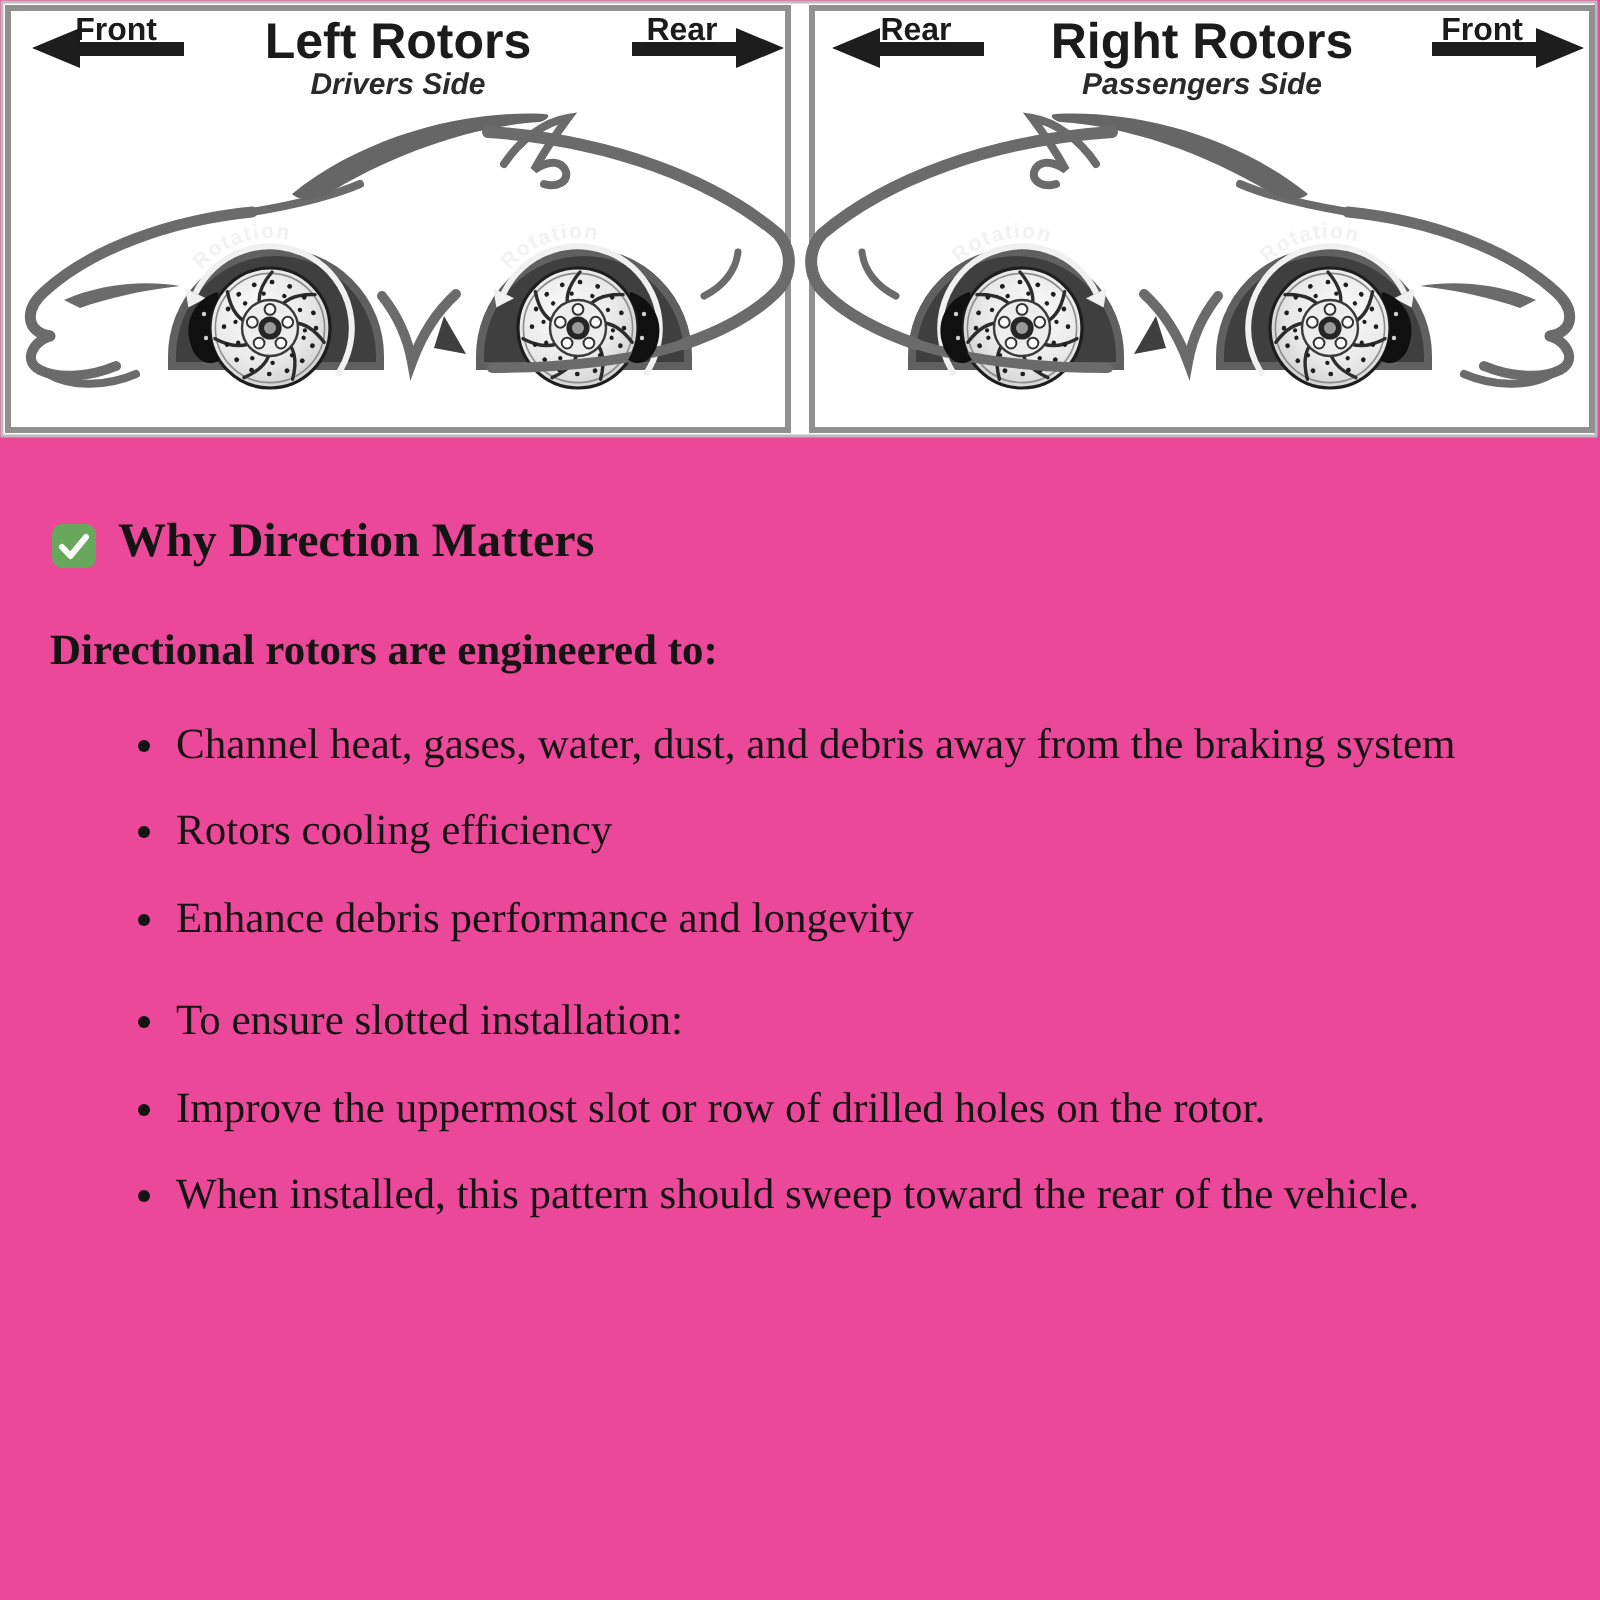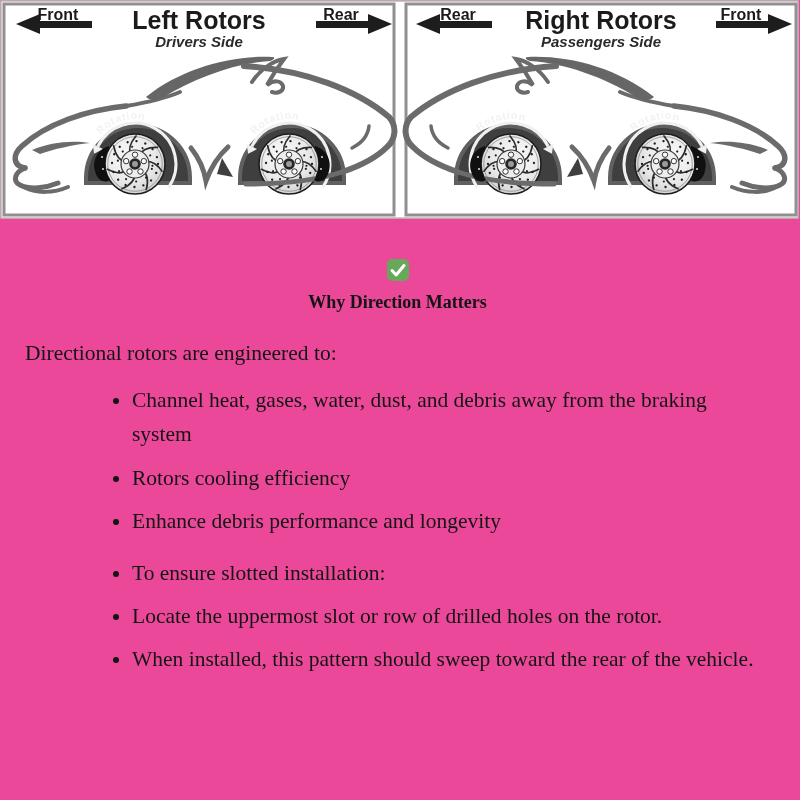--- a/index.html
+++ b/index.html
@@ -9,26 +9,26 @@
   .diagram { display:block; }
   .hdr-title   { font-family:"Liberation Sans",sans-serif; font-weight:700; font-size:25px; fill:#1b1b1b; }
   .hdr-sub     { font-family:"Liberation Sans",sans-serif; font-weight:700; font-style:italic; font-size:15px; fill:#2a2a2a; }
   .hdr-dir     { font-family:"Liberation Sans",sans-serif; font-weight:700; font-size:16px; fill:#1b1b1b; text-decoration:underline; }
   .rot-txt     { font-family:"Liberation Sans",sans-serif; font-weight:700; font-size:10.5px; fill:#f2f2f2; letter-spacing:.8px; }
   .stroke-car  { fill:none; stroke:#6b6b6b; stroke-linecap:round; }
 
   
   .article { font-family:"Liberation Serif",serif; font-size:21.5px; color:#141414; padding:8px 30px 30px 25px; }
   .intro   { line-height:1.62; margin:10px 0 0; max-width:745px; }
-  .sec-h   { display:flex; align-items:center; gap:10px; font-size:18px; margin:30px 0 0;flex-direction:column; }
+  .sec-h   { display:flex; align-items:flex-end; gap:10px; font-size:24px; margin:30px 0 0; }
   .sec-h.bold   { font-weight:700; }
   .sec-h.normal { font-weight:400; margin-top:27px; }
-  .lead    { margin:28px 0 0; }
+  .lead    { margin:28px 0 0;font-weight:bold; }
   ul.blist { margin:17px 0 0; padding-left:63px; max-width:710px; }
-  ul.blist li { line-height:1.6; margin-bottom:9px;margin-left:44px; }
+  ul.blist li { line-height:1.6; margin-bottom:9px; }
   .emoji-svg { flex:0 0 auto; }
 </style>
 </head>
 <body>
 
 <div class="page">
 
   <svg class="diagram" width="800" height="220" viewBox="0 0 800 220">
     <defs>
       <radialGradient id="rotorGrad" cx="40%" cy="38%" r="75%">
@@ -161,18 +161,18 @@
 
     <ul class="blist">
       <li>Channel heat, gases, water, dust, and debris away from the braking system</li>
       <li>Rotors cooling efficiency</li>
       <li>Enhance debris performance and longevity</li>
     </ul>
 
 
     <ul class="blist">
       <li>To ensure slotted installation:</li>
-      <li>Locate the uppermost slot or row of drilled holes on the rotor.</li>
+      <li>Improve the uppermost slot or row of drilled holes on the rotor.</li>
       <li>When installed, this pattern should sweep toward the rear of the vehicle.</li>
     </ul>
 
   </div>
 </div>
 
 </body></html>

